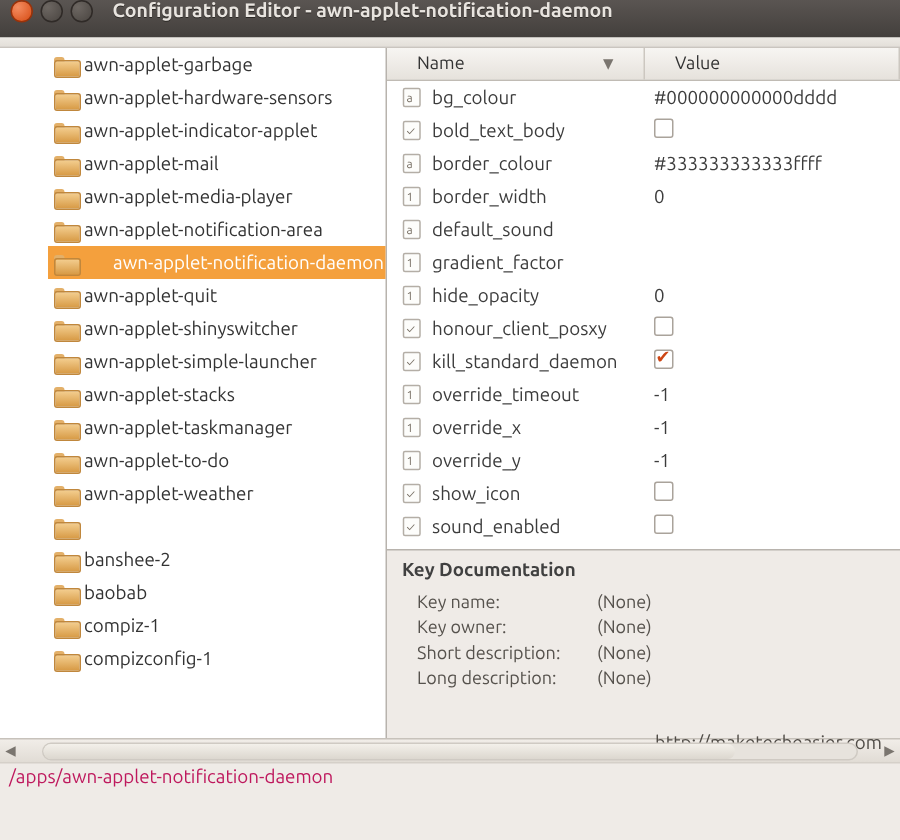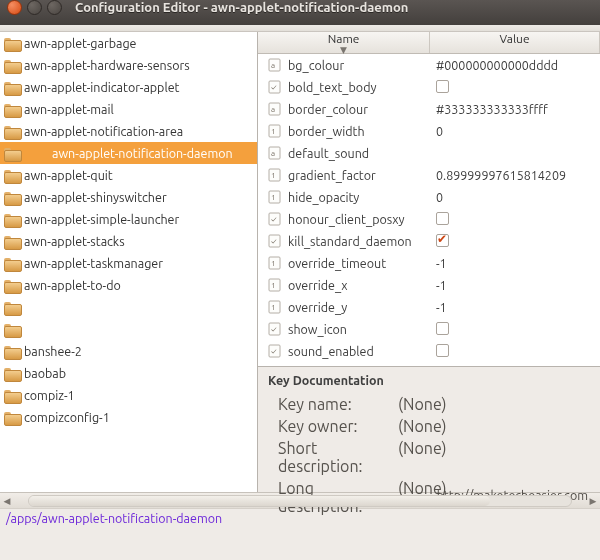--- a/index.html
+++ b/index.html
@@ -6,50 +6,50 @@
   html, body { margin:0; padding:0; font-family: "Ubuntu", "DejaVu Sans", sans-serif; font-size:12px; color:#3c3c3c; }
   body { width:600px; height:560px; background:#efebe7; }
   .titlebar { height:25px; background:linear-gradient(#5a5552,#433f3c); display:flex; align-items:flex-start; color:#ddd9d4; font-weight:bold; }
   .win-btns { display:flex; gap:5px; padding:0 7px; }
   .win-btn { width:15px; height:15px; border-radius:50%; background:radial-gradient(circle at 30% 30%, #6d6762,#4a4541); border:1px solid #2f2a27; }
   .win-btn.close { background:radial-gradient(circle at 30% 30%, #f58d61,#d64b13); border-color:#99320a; }
   .title { padding-left:6px; font-size:13px; color:#e8e4df; text-shadow:0 1px 0 #2a2724;}
   .toolbar-strip { height:7px; background:linear-gradient(#edeae5,#e3dfd9); border-bottom:1px solid #cac5bf;}
   .content { display:flex; height:460px; }
   .left { width:258px; overflow-y:auto; overflow-x:hidden; background:#fff; border-right:1px solid #b8b3ad; position:relative;}
-  .left-inner{width:260px;}
+  .left-inner{width:260px;padding-left:32px;}
   .item { display:flex; align-items:center; height:22px; padding:0 4px; font-size:12.5px; color:#333; white-space:nowrap;}
   .item.selected { background:#f4a03d; color:#fff;gap:28px;}
   .icon-folder { width:16px; height:13px; margin-right:4px; position:relative; }
   .icon-folder::before { content:""; position:absolute; top:1px; left:0; width:7px; height:3px; background:#e3b069; border-radius:2px 2px 0 0;}
   .icon-folder::after { content:""; position:absolute; top:3px; left:0; width:16px; height:10px; background:linear-gradient(#f3cd8e,#d79a45); border-radius:2px; border:1px solid #c0873c;}
   .right { flex:1; display:flex; flex-direction:column; background:#fff; }
   .headers { display:flex; height:22px; background:linear-gradient(#f7f5f2,#e6e2dc); border-bottom:1px solid #c0bbb4; font-size:12px; color:#333;}
-  .hcell { display:flex; align-items:center; padding:0 20px; border-right:1px solid #ccc7c0;flex-direction:column;}
+  .hcell { display:flex; align-items:center; padding:0 20px; border-right:1px solid #ccc7c0;}
   .hcell.name{width:172px; justify-content:space-between;}
   .hcell.value{flex:1;align-items:center;}
   .sort-ind{ font-size:9px; color:#7a756f;}
   .rows { flex:1; overflow:auto;}
   .row { display:flex; height:22px; align-items:center; font-size:12.5px;}
   .rcell.name{width:172px; display:flex; align-items:center; padding-left:10px;}
   .rcell.value{flex:1; padding-left:6px;}
   .ticon { width:14px; height:14px; margin-right:6px; display:inline-flex; align-items:center; justify-content:center;}
   .ticon svg{width:14px;height:14px;}
   .checkbox-cell { width:13px; height:13px; background:#fff; border:1px solid #aaa39b; border-radius:2px; display:inline-block; position:relative;}
   .checkbox-cell.checked::after{content:"✔"; position:absolute; top:-3px; left:0; font-size:12px; color:#cd4614; font-weight:bold;}
   .doc-panel { height:126px; background:#efebe7; border-top:1px solid #b8b3ad; padding:6px 10px; color:#56524d;}
   .doc-title { font-weight:bold; font-size:12.5px; color:#404040; margin-bottom:8px;}
-  .doc-row { display:flex; margin:4px 0 4px 10px; font-size:16px;}
+  .doc-row { display:flex; margin:4px 0 4px 10px; font-size:12px;}
   .doc-label { width:120px;}
   .watermark { position:absolute; right:12px; top:488px; font-size:12.5px; color:#504c47;}
   .hscroll { height:16px; background:linear-gradient(#f1ede8,#e1dcd5); border-top:1px solid #c7c2bb; display:flex; align-items:center;}
   .hscroll .trk{flex:1; margin:0 14px; height:12px; background:#e7e3dd; border:1px solid #cfcac3; border-radius:6px; position:relative;}
   .hscroll .thumb{position:absolute; top:0; left:0; width:85%; height:100%; background:linear-gradient(#f3f0ea,#dcd7cf); border-radius:6px;}
   .hscroll .arr{width:14px; text-align:center; color:#7a756f; font-size:9px;}
-  .statusbar { height:20px; background:#efebe7; border-top:1px solid #d5d0c9; padding:2px 6px; font-size:12.5px; color:#6d28d9;}
+  .statusbar { height:20px; background:#efebe7; border-top:1px solid #d5d0c9; padding:2px 6px; font-size:12.5px; color:#be185d;}
   ::-webkit-scrollbar{width:14px;}
   ::-webkit-scrollbar-track{background:#e8e4de;}
   ::-webkit-scrollbar-thumb{background:linear-gradient(#efece6,#d9d4cc); border:1px solid #c1bcb4; border-radius:7px;}
 </style>
 </head>
 <body>
 
 <div class="titlebar">
   <div class="win-btns">
     <div class="win-btn close"></div>
@@ -74,20 +74,24 @@
         <div class="item">
           <span class="icon-folder"></span>
           <span>awn-applet-indicator-applet</span>
         </div>
         <div class="item">
           <span class="icon-folder"></span>
           <span>awn-applet-mail</span>
         </div>
         <div class="item">
           <span class="icon-folder"></span>
+          <span>awn-applet-media-player</span>
+        </div>
+        <div class="item">
+          <span class="icon-folder"></span>
           <span>awn-applet-notification-area</span>
         </div>
         <div class="item selected">
           <span class="icon-folder"></span>
           <span>awn-applet-notification-daemon</span>
         </div>
         <div class="item">
           <span class="icon-folder"></span>
           <span>awn-applet-quit</span>
         </div>
@@ -106,20 +110,21 @@
         <div class="item">
           <span class="icon-folder"></span>
           <span>awn-applet-taskmanager</span>
         </div>
         <div class="item">
           <span class="icon-folder"></span>
           <span>awn-applet-to-do</span>
         </div>
         <div class="item">
           <span class="icon-folder"></span>
+          <span>awn-applet-weather</span>
         </div>
         <div class="item">
           <span class="icon-folder"></span>
         </div>
         <div class="item">
           <span class="icon-folder"></span>
           <span>banshee-2</span>
         </div>
         <div class="item">
           <span class="icon-folder"></span>
@@ -209,21 +214,20 @@
         <div class="row">
           <div class="rcell name">
             <span class="ticon">
               <svg viewBox="0 0 14 14">
                 <rect x="1" y="1" width="11" height="12" rx="1" fill="#fdfdfb" stroke="#b4aea6"></rect>
                 <text x="3" y="10" font-size="8" fill="#7a7267">1</text>
               </svg>
             </span>
             <span>gradient_factor</span>
           </div>
-          <div class="rcell value"><span>0.89999997615814209</span></div>
         </div>
         <div class="row">
           <div class="rcell name">
             <span class="ticon">
               <svg viewBox="0 0 14 14">
                 <rect x="1" y="1" width="11" height="12" rx="1" fill="#fdfdfb" stroke="#b4aea6"></rect>
                 <text x="3" y="10" font-size="8" fill="#7a7267">1</text>
               </svg>
             </span>
             <span>hide_opacity</span>

